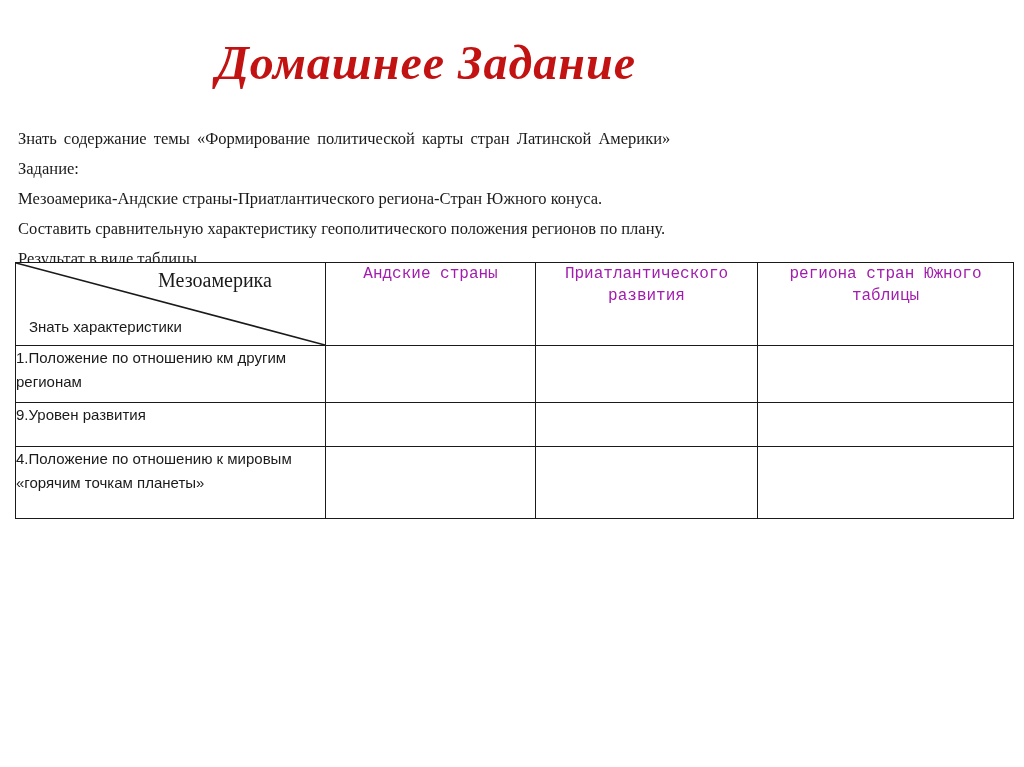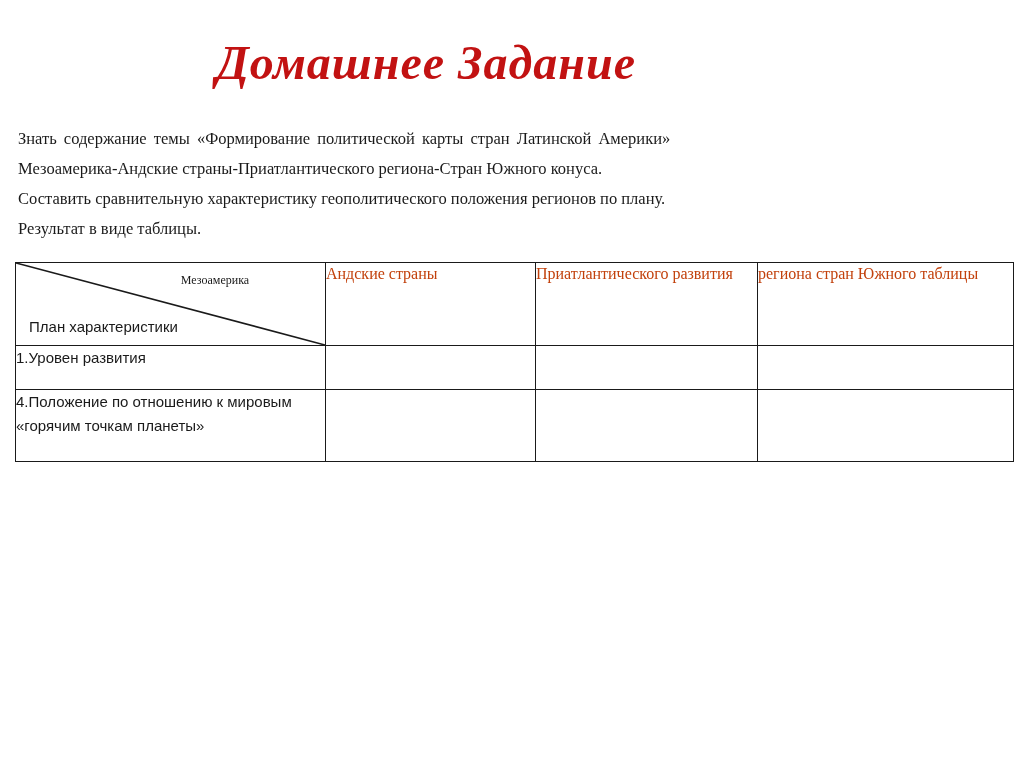--- a/index.html
+++ b/index.html
@@ -89,41 +89,42 @@
     display: block;
     pointer-events: none;
   }
   .split-cell .corner-top {
     position: absolute;
     right: 10px;
     top: 7px;
     width: 200px;
     text-align: center;
     font-family: "Liberation Serif", "DejaVu Serif", serif;
-    font-size: 12px;
+    font-size: 20px;
     line-height: 20px;
     color: #1a1a1a;
   }
   .split-cell .corner-bottom {
     position: absolute;
     left: 13px;
     bottom: 8px;
     font-family: "Liberation Sans", "DejaVu Sans", sans-serif;
     font-size: 15px;
     line-height: 20px;
     color: #1a1a1a;
   }
 
   .col-head {
     height: 82px;
-    font-family: Liberation Serif, serif;
+    font-family: Liberation Mono, monospace;
     font-size: 16px;
     line-height: 22px;
     padding: 8px 10px 0 13px;
-    color: #c2410c;
+    color: #a21caf;
+    text-align: center;
   }
 
   .row-label {
     font-family: "Liberation Sans", "DejaVu Sans", sans-serif;
     font-size: 15px;
     line-height: 24px;
     padding: 9px 12px 10px 13px;
     color: #1a1a1a;
   }
 
@@ -137,49 +138,56 @@
   .r4 { height: 71px; margin-left: 10px; }
   .r5 { height: 59px; }
 </style>
 </head>
 <body>
 
 <div class="page-title">Домашнее Задание</div>
 
 <div class="intro">
   <div class="intro-line spaced">Знать  содержание  темы «Формирование политической карты стран Латинской Америки»</div>
+  <div class="intro-line">Задание:</div>
   <div class="intro-line">Мезоамерика-Андские страны-Приатлантического региона-Стран Южного конуса.</div>
   <div class="intro-line">Составить сравнительную характеристику геополитического положения регионов по  плану.</div>
   <div class="intro-line">Результат в виде таблицы.</div>
 </div>
 
 <table class="plan-table">
   <colgroup>
     <col class="col-plan">
     <col class="col-c1">
     <col class="col-c2">
     <col class="col-c3">
   </colgroup>
   <tbody>
     <tr>
       <td class="split-cell">
         <svg class="diagonal" viewBox="0 0 310 82" preserveAspectRatio="none">
           <line x1="0" y1="0" x2="310" y2="82" stroke="#1a1a1a" stroke-width="1.6" vector-effect="non-scaling-stroke"></line>
         </svg>
         <div class="corner-top">Мезоамерика</div>
-        <div class="corner-bottom">План характеристики</div>
+        <div class="corner-bottom">Знать характеристики</div>
       </td>
       <td class="col-head">Андские страны</td>
       <td class="col-head">Приатлантического развития</td>
       <td class="col-head">региона  стран Южного таблицы</td>
     </tr>
 
-
-    <tr>
-      <td class="row-label r2">1.Уровен развития</td>
+    <tr>
+      <td class="row-label r1">1.Положение по отношению км другим  регионам</td>
+      <td class="cell-empty r1"></td>
+      <td class="cell-empty r1"></td>
+      <td class="cell-empty r1"></td>
+    </tr>
+
+    <tr>
+      <td class="row-label r2">9.Уровен развития</td>
       <td class="cell-empty r2"></td>
       <td class="cell-empty r2"></td>
       <td class="cell-empty r2"></td>
     </tr>
 
 
     <tr>
       <td class="row-label r4">4.Положение по отношению к мировым «горячим точкам планеты»</td>
       <td class="cell-empty r4"></td>
       <td class="cell-empty r4"></td>

